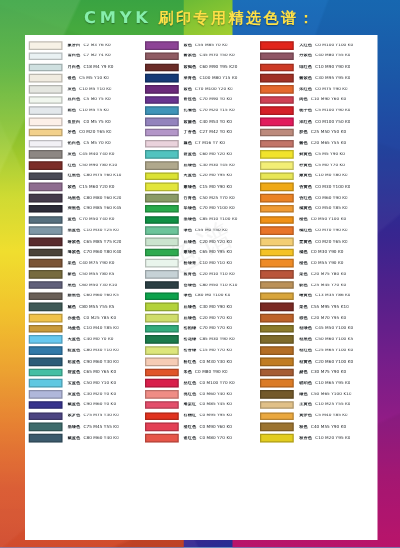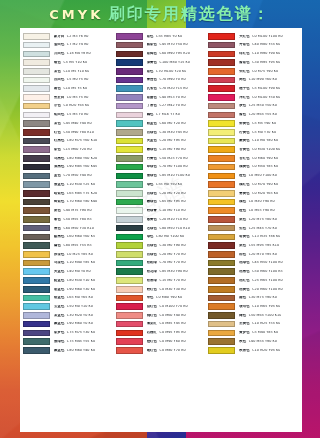--- a/index.html
+++ b/index.html
@@ -49,22 +49,22 @@
   .header{
     position:absolute;left:0;top:0;width:320px;height:28px;
     display:flex;align-items:center;justify-content:center;
     z-index:5;
   }
   .title{
     font-size:13px;font-weight:bold;letter-spacing:1px;
     white-space:nowrap;line-height:1;
     text-shadow:0 1px 1px rgba(0,0,0,.35);
   }
-  .title .cmyk{color:#fef9c3;letter-spacing:3px;}
-  .title .zh{color:#86efac;letter-spacing:2px;font-size:16px;}
+  .title .cmyk{color:#86efac;letter-spacing:3px;}
+  .title .zh{color:#fde047;letter-spacing:2px;font-size:12px;}
   
   .sheet{
     position:absolute;left:20px;top:28px;width:282px;height:404px;
     background:#ffffff;z-index:4;overflow:hidden;
   }
   .watermark{
     position:absolute;left:50%;top:42%;transform:translate(-50%,-50%) rotate(-28deg);
     font-size:26px;color:rgba(0,0,0,.045);white-space:nowrap;
     pointer-events:none;letter-spacing:4px;
   }

